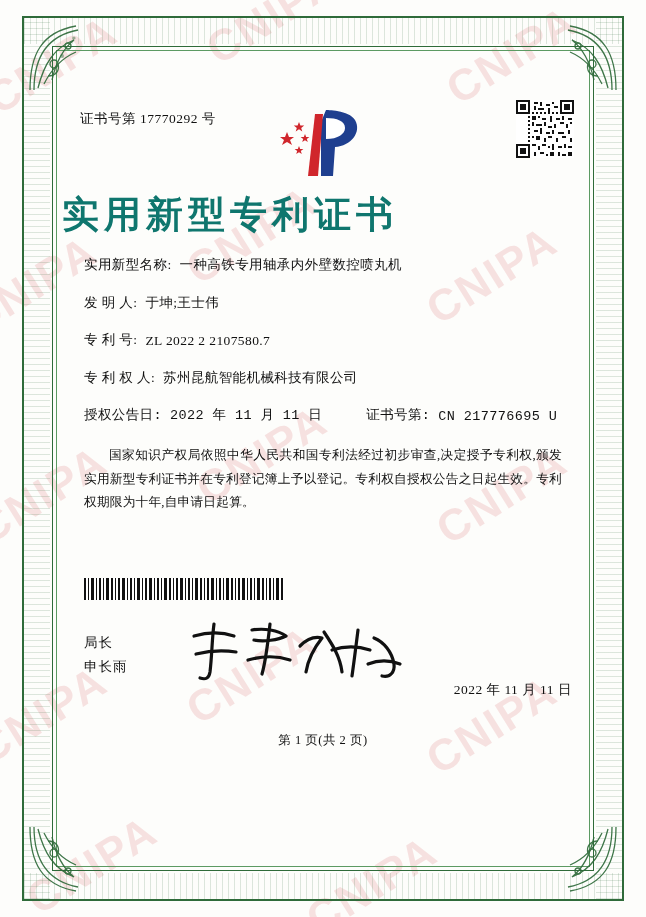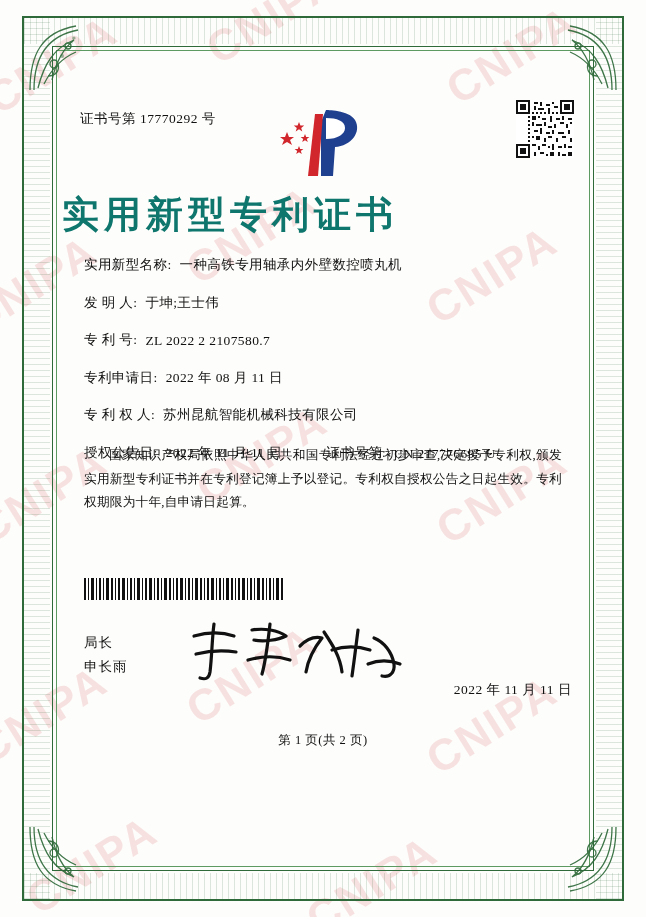--- a/index.html
+++ b/index.html
@@ -169,21 +169,21 @@
   }
   .field-label {
     flex: 0 0 auto;
     letter-spacing: 0.4px;
     white-space: nowrap;
   }
   .field-value {
     margin-left: 8px;
     letter-spacing: 0.4px;
   }
-  .field-row.dual { justify-content: flex-start; }
+  .field-row.dual { justify-content: flex-start; font-family: Liberation Mono, monospace; }
   .field-row .second-label {
     margin-left: 44px;
     letter-spacing: 0.4px;
     white-space: nowrap;
   }
 
   .paragraphs {
     position: absolute;
     left: 22px;
     top: 388px;
@@ -465,24 +465,20 @@
         <span class="field-label">实用新型名称:</span>
         <span class="field-value">一种高铁专用轴承内外壁数控喷丸机</span>
       </div>
       <div class="field-row">
         <span class="field-label">发  明  人:</span>
         <span class="field-value">于坤;王士伟</span>
       </div>
       <div class="field-row">
         <span class="field-label">专  利  号:</span>
         <span class="field-value">ZL 2022 2 2107580.7</span>
-      </div>
-      <div class="field-row">
-        <span class="field-label">专利申请日:</span>
-        <span class="field-value">2022 年 08 月 11 日</span>
       </div>
       <div class="field-row">
         <span class="field-label">专  利  权  人:</span>
         <span class="field-value">苏州昆航智能机械科技有限公司</span>
       </div>
       <div class="field-row dual">
         <span class="field-label">授权公告日:</span>
         <span class="field-value">2022 年 11 月 11 日</span>
         <span class="second-label">证书号第:</span>
         <span class="field-value">CN 217776695 U</span>

